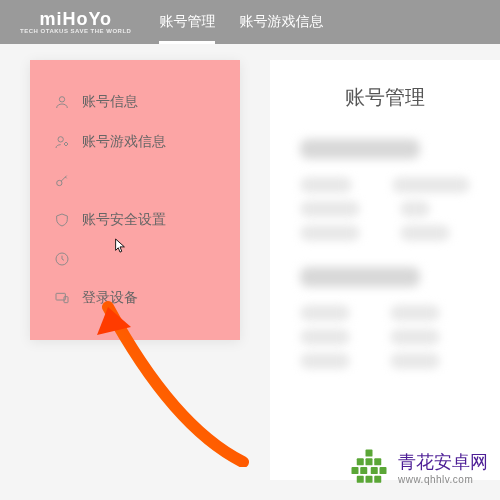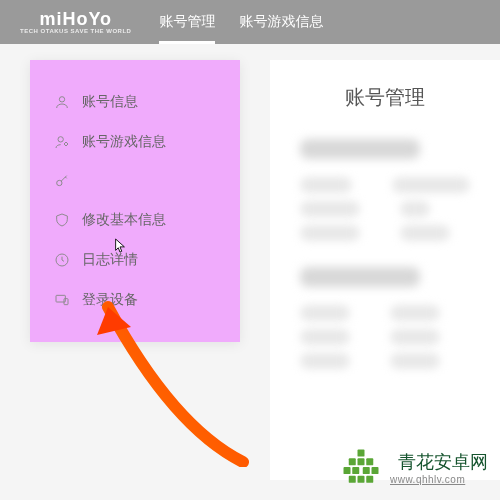--- a/index.html
+++ b/index.html
@@ -8,21 +8,21 @@
     
     .header { background: #9a9a9a; height: 44px; display: flex; align-items: center; padding: 0 20px; }
     .logo { color: #fff; font-size: 16px; font-weight: 700; letter-spacing: 1px; margin-right: 28px; display: flex; flex-direction: column; align-items: center; }
     .logo-main { font-size: 18px; line-height: 1; }
     .logo-sub { font-size: 6px; opacity: 0.8; letter-spacing: 0.5px; }
     .nav-tabs { display: flex; gap: 24px; height: 100%; align-items: center; }
     .nav-tab { color: #fff; font-size: 14px; height: 100%; display: flex; align-items: center; position: relative; cursor: pointer; }
     .nav-tab.active::after { content: ""; position: absolute; bottom: 0; left: 0; right: 0; height: 3px; background: #fff; }
     
     
-    .sidebar { position: absolute; left: 30px; top: 60px; width: 210px; background: #f0abfc; box-shadow: 0 2px 12px rgba(0,0,0,0.08); padding: 22px 0; }
+    .sidebar { position: absolute; left: 30px; top: 60px; width: 210px; background: #fca5a5; box-shadow: 0 2px 12px rgba(0,0,0,0.08); padding: 22px 0; }
     .sidebar-item { display: flex; align-items: center; padding: 11px 24px; color: #666; font-size: 14px; cursor: pointer; gap: 12px; }
     .icon { width: 16px; height: 16px; display: inline-flex; align-items: center; justify-content: center; flex-shrink: 0; }
     .icon svg { width: 16px; height: 16px; stroke: #888; stroke-width: 1.4; fill: none; }
     
     
     .main { position: absolute; left: 270px; top: 60px; right: 0; background: #fff; padding: 24px 30px; height: 420px; }
     .main-title { font-size: 20px; color: #555; text-align: center; margin-bottom: 28px; font-weight: 400; }
     
     
     .blur-rows { display: flex; flex-direction: column; gap: 8px; }
@@ -34,22 +34,22 @@
     .cursor { position: absolute; left: 113px; top: 238px; width: 14px; height: 16px; z-index: 10; }
     .cursor svg { width: 14px; height: 16px; }
     
     
     .arrow { position: absolute; left: 93px; top: 287px; width: 170px; height: 180px; z-index: 20; pointer-events: none; }
     
     
     .watermark { position: absolute; right: 12px; bottom: 12px; display: flex; align-items: center; gap: 8px; z-index: 30; }
     .wm-icon { width: 42px; height: 42px; }
     .wm-text { display: flex; flex-direction: column; }
-    .wm-text-main { color: #14532d; font-size: 18px; font-weight: 500; margin-left: 8px; }
-    .wm-text-sub { color: #888; font-size: 10px; letter-spacing: 0.5px; text-decoration: underline; }
+    .wm-text-main { color: #4c1d95; font-size: 18px; font-weight: 500; }
+    .wm-text-sub { color: #888; font-size: 10px; letter-spacing: 0.5px; }
   </style>
 </head>
 <body>
 
 <div class="header">
   <div class="logo">
     <span class="logo-main">miHoYo</span>
     <span class="logo-sub">TECH OTAKUS SAVE THE WORLD</span>
   </div>
   <div class="nav-tabs">
@@ -89,30 +89,29 @@
           <path d="M11 12l8-8M17 6l2 2"></path>
         </svg>
     </span>
   </div>
   <div class="sidebar-item">
     <span class="icon">
       <svg viewBox="0 0 24 24">
           <path d="M12 3l8 3v5c0 5-3 8-8 10-5-2-8-5-8-10V6l8-3z"></path>
         </svg>
     </span>
-    <span>修改基本信息</span>
+    <span>账号安全设置</span>
   </div>
   <div class="sidebar-item">
     <span class="icon">
       <svg viewBox="0 0 24 24">
           <circle cx="12" cy="12" r="9"></circle>
           <path d="M12 7v5l3 2"></path>
         </svg>
     </span>
-    <span>日志详情</span>
   </div>
   <div class="sidebar-item">
     <span class="icon">
       <svg viewBox="0 0 24 24">
           <rect x="3" y="5" width="14" height="10" rx="1"></rect>
           <rect x="15" y="10" width="6" height="9" rx="1"></rect>
         </svg>
     </span>
     <span>登录设备</span>
   </div>

